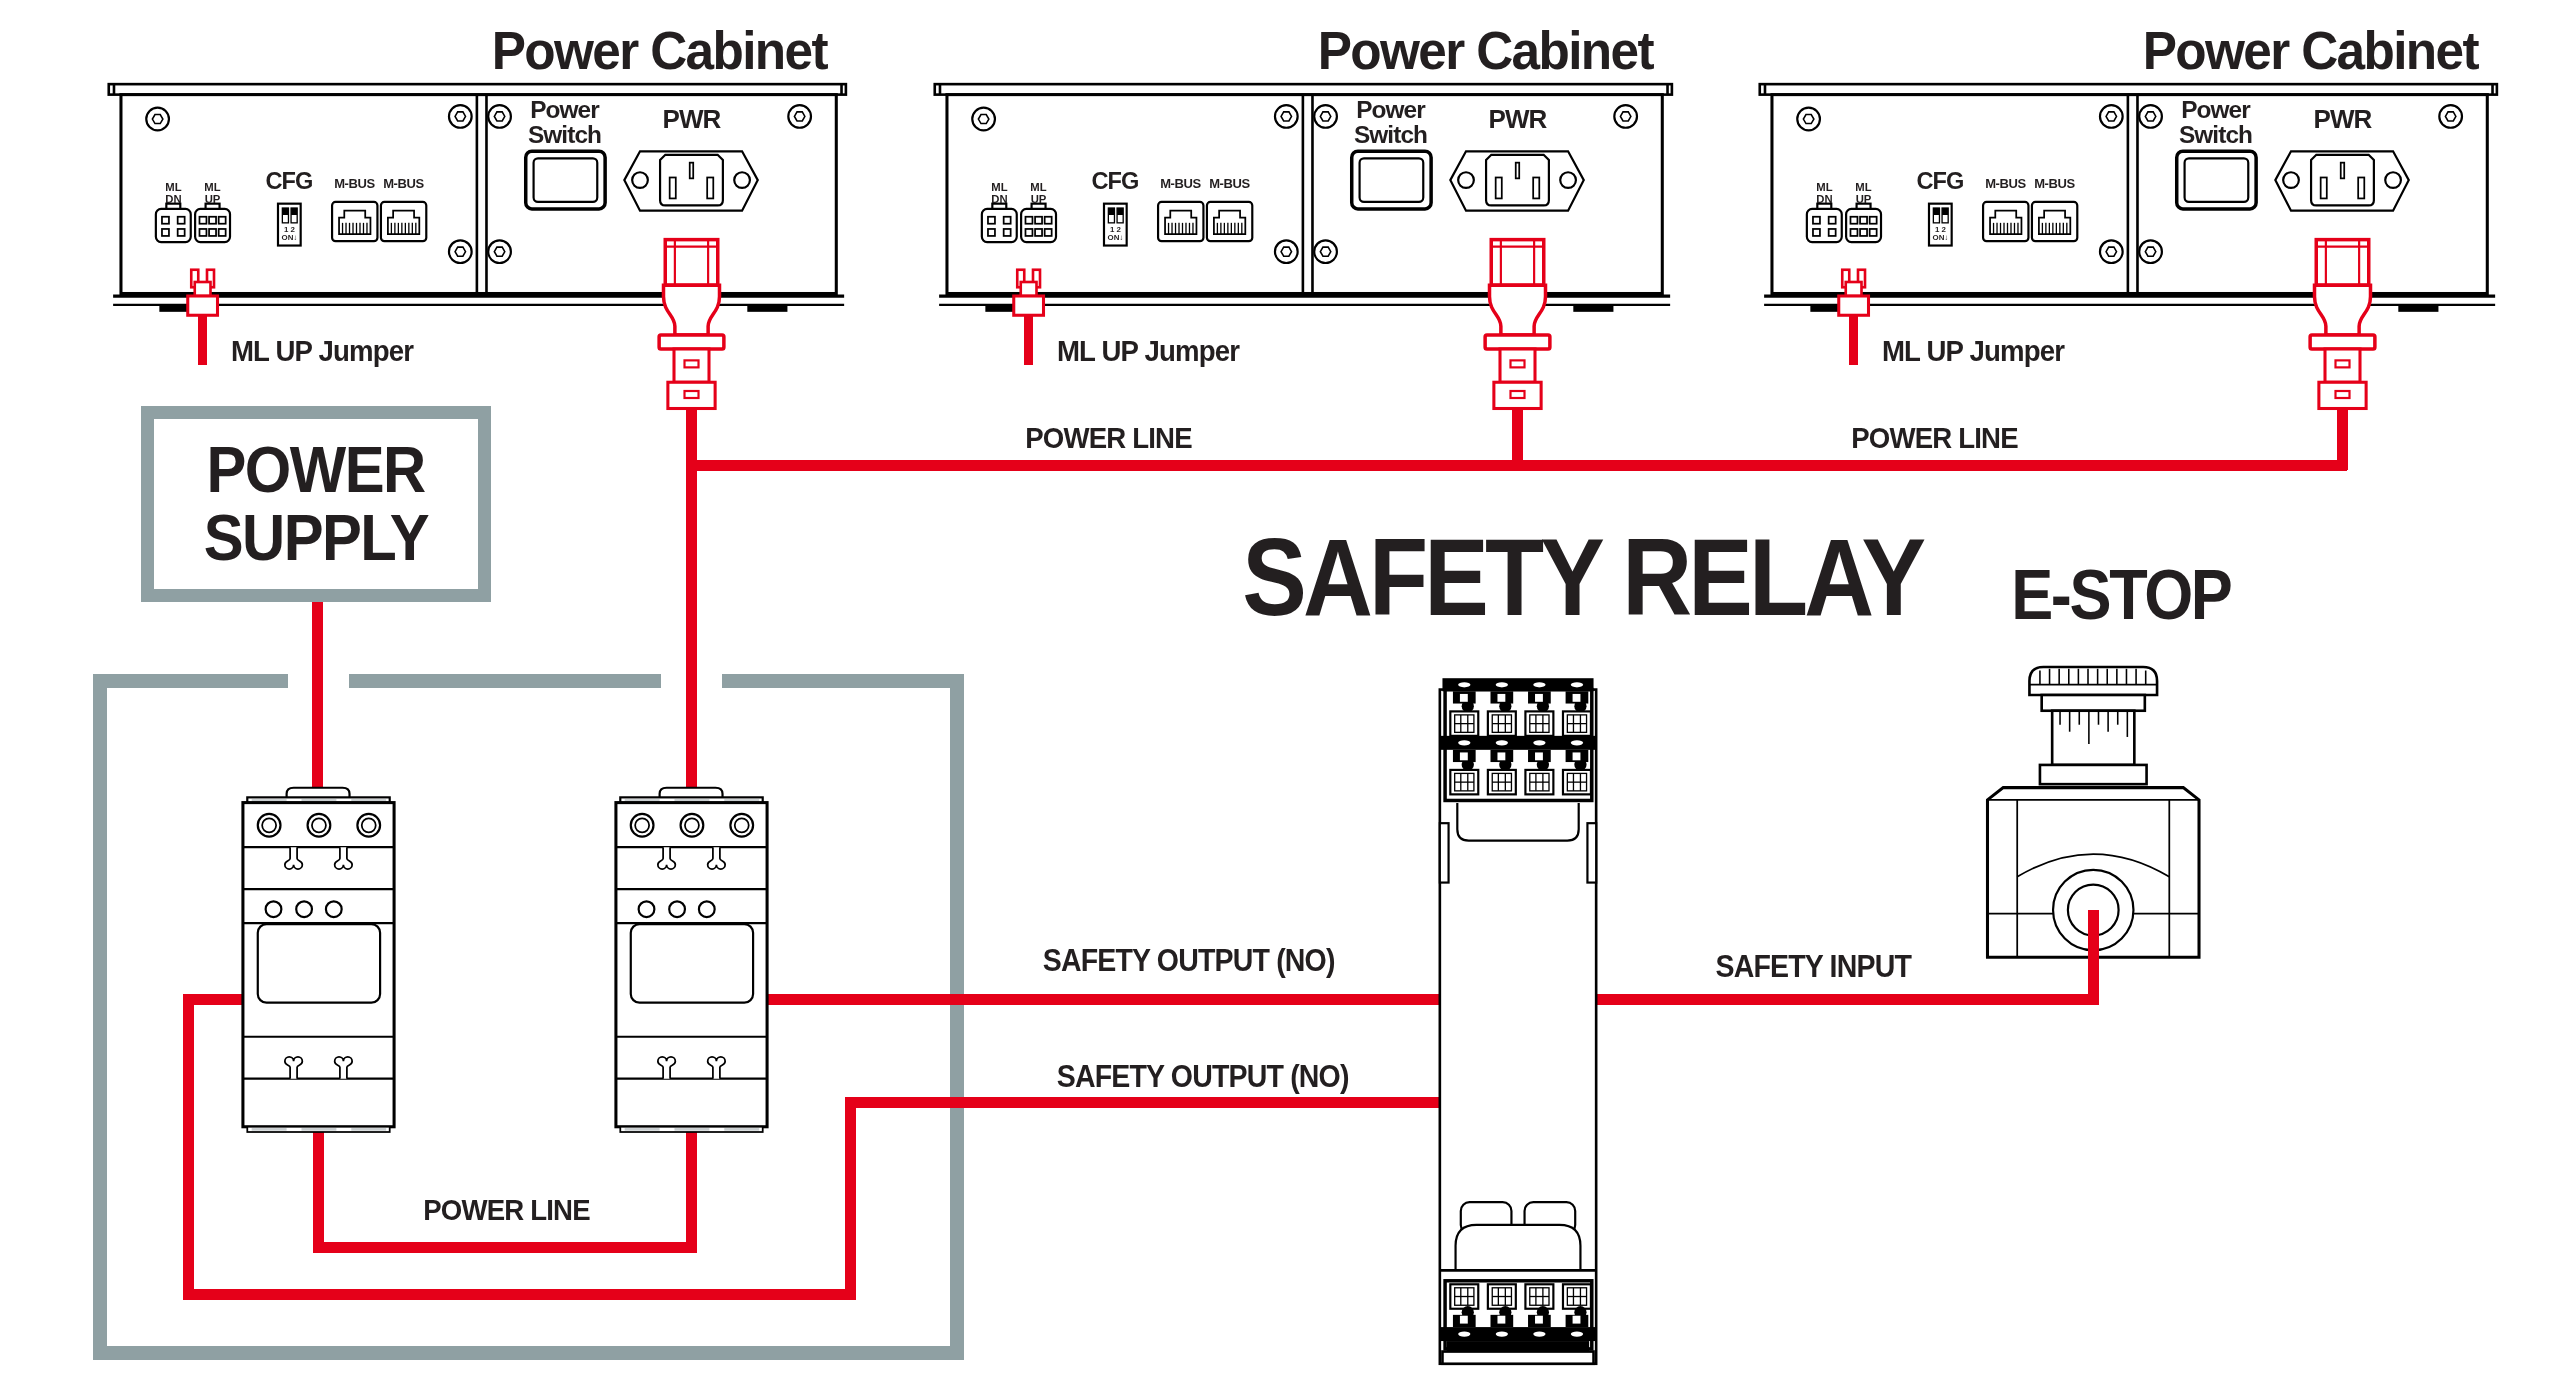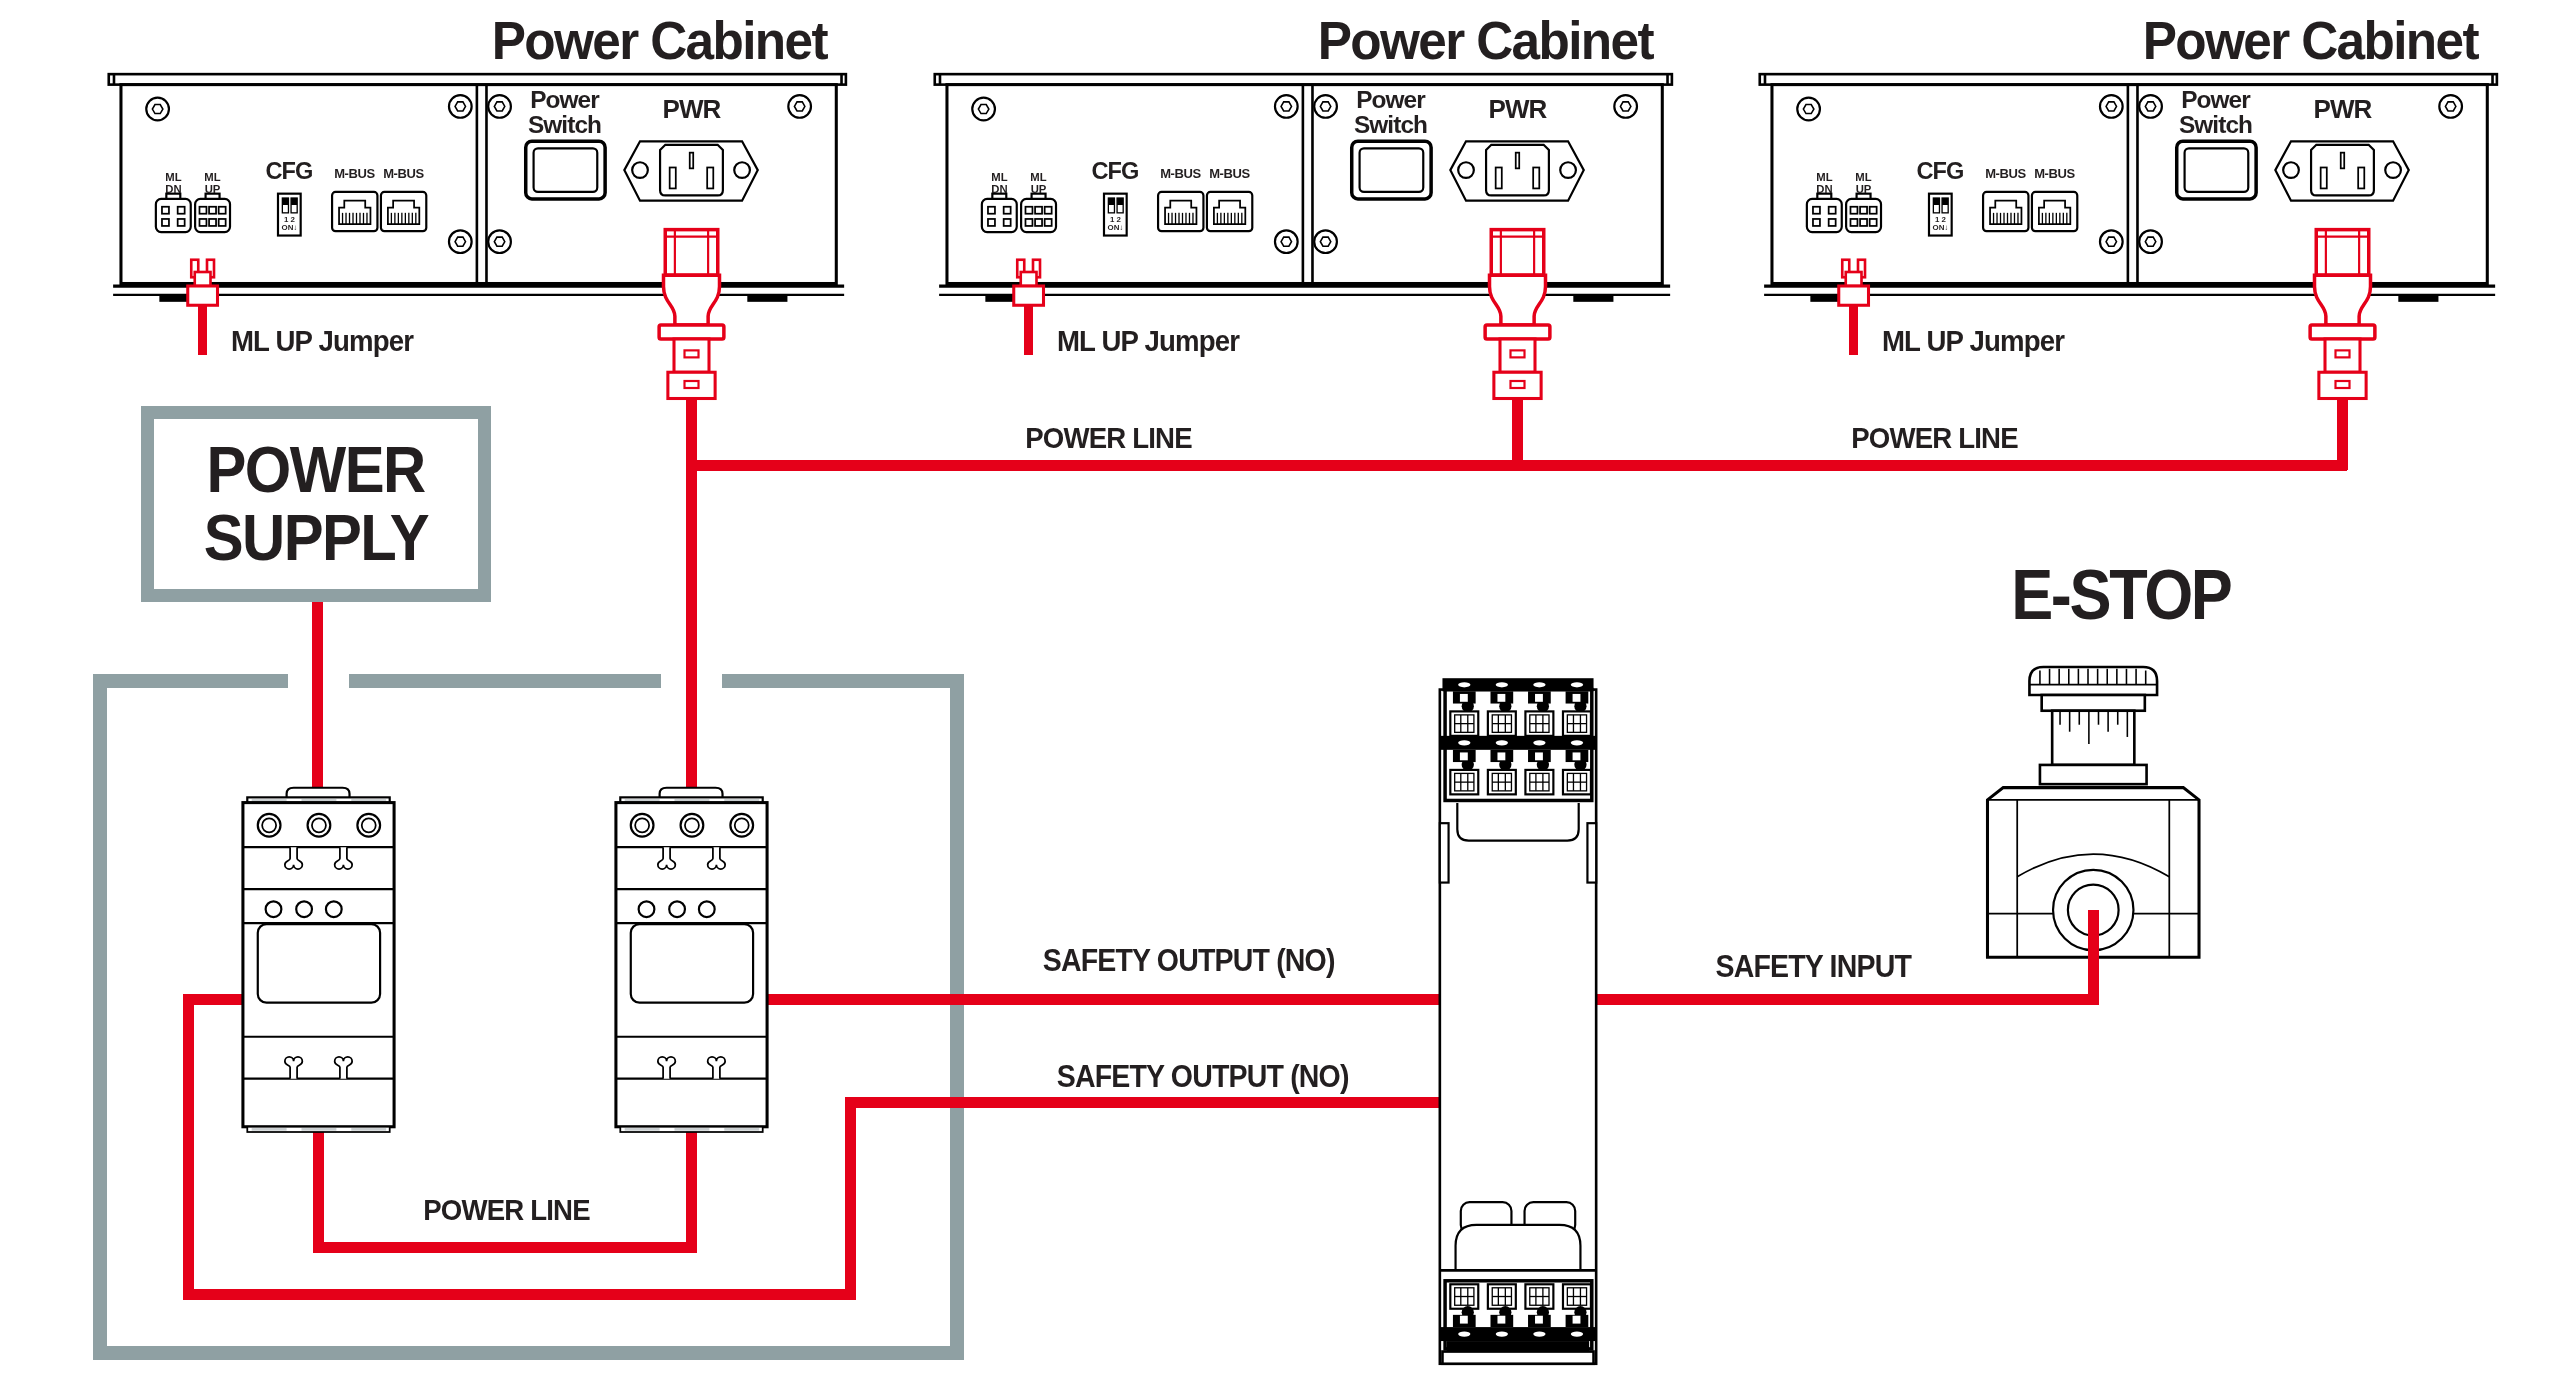--- a/index.html
+++ b/index.html
@@ -11,21 +11,21 @@
   html,body{margin:0;padding:0;background:#fff;}
   #canvas{position:relative;width:2576px;height:1382px;background:#fff;overflow:hidden;
           font-family:"Liberation Sans",sans-serif;color:var(--ink);}
   .wire{position:absolute;background:var(--red);z-index:7;}
   .wire.z9{z-index:9;}
   .grayseg{position:absolute;background:var(--gray);z-index:1;}
   .lbl{position:absolute;color:var(--ink);font-weight:bold;white-space:nowrap;z-index:10;line-height:1.04;}
   .cnd{display:inline-block;transform:scaleX(.92);transform-origin:center;}
   .cnd-r{display:inline-block;transform:scaleX(.95);transform-origin:right;}
   .ctr{text-align:center;}
-  .cabinet{position:absolute;top:0;width:751px;height:410px;}
+  .cabinet{position:absolute;top:10px;width:751px;height:410px;}
   .contactor{position:absolute;top:786px;width:155px;height:346px;z-index:8;}
   .devsvg{position:absolute;z-index:5;}
   .z8{z-index:8;}
   svg{display:block;overflow:visible;}
   .psbox{position:absolute;left:141px;top:406px;width:350px;height:196px;
          border:13px solid var(--gray);background:#fff;box-sizing:border-box;z-index:2;
          display:flex;align-items:center;justify-content:center;}
   .pstext{font-weight:bold;font-size:65px;line-height:68px;letter-spacing:-1.7px;text-align:center;}
 </style>
 </head>
@@ -312,20 +312,23 @@
       <line x1="46" y1="160" x2="46" y2="340" stroke-width="2"></line>
       <line x1="220" y1="160" x2="220" y2="340" stroke-width="2"></line>
       <path d="M46,248 Q133,196 220,248" fill="none" stroke-width="2"></path>
       <line x1="12" y1="290" x2="88" y2="290" stroke-width="2"></line>
       <line x1="178" y1="290" x2="254" y2="290" stroke-width="2"></line>
       <circle cx="133" cy="286" r="46" stroke-width="2.5"></circle>
       <circle cx="133" cy="286" r="29" stroke-width="2.5"></circle>
     </g>
   </svg>
 
+  <div class="lbl" style="left:1196px;top:520px;width:663px;text-align:center;font-size:110px;letter-spacing:-4.4px;">
+    <span class="cnd" style="transform:scaleX(.88);">SAFETY RELAY</span>
+  </div>
   <div class="lbl" style="left:1999px;top:559px;width:223px;text-align:center;font-size:70px;letter-spacing:-2.6px;">
     <span class="cnd" style="transform:scaleX(.9);">E-STOP</span>
   </div>
 
   <div class="lbl" style="left:1018px;top:422px;width:175px;text-align:center;font-size:30px;letter-spacing:-0.9px;">
     <span class="cnd">POWER LINE</span>
   </div>
   <div class="lbl" style="left:1844px;top:422px;width:175px;text-align:center;font-size:30px;letter-spacing:-0.9px;">
     <span class="cnd">POWER LINE</span>
   </div>

